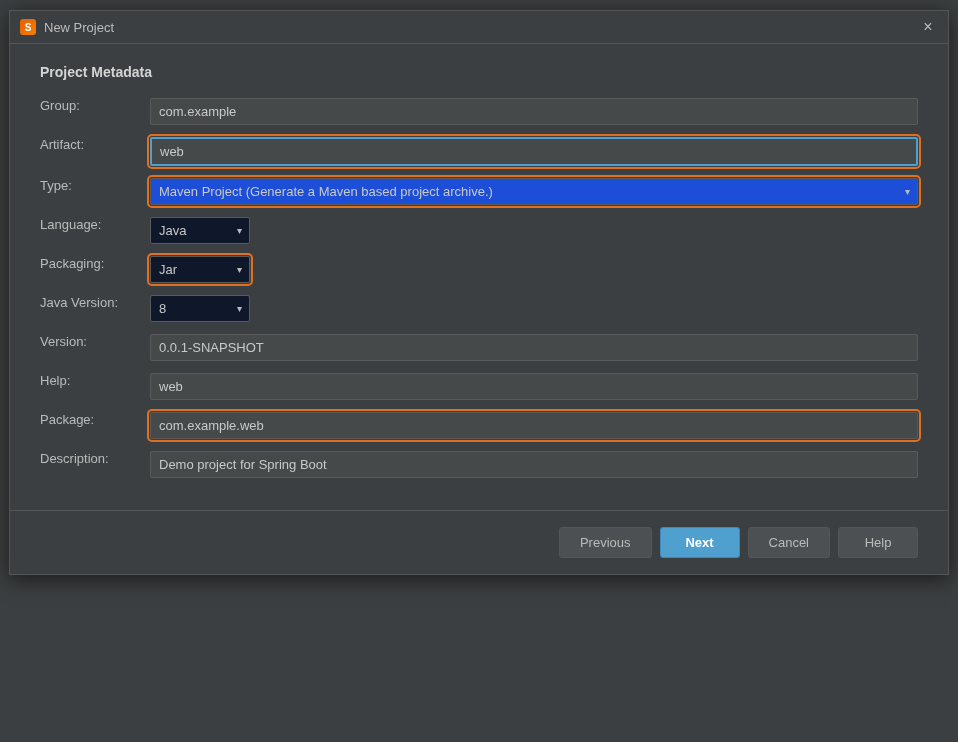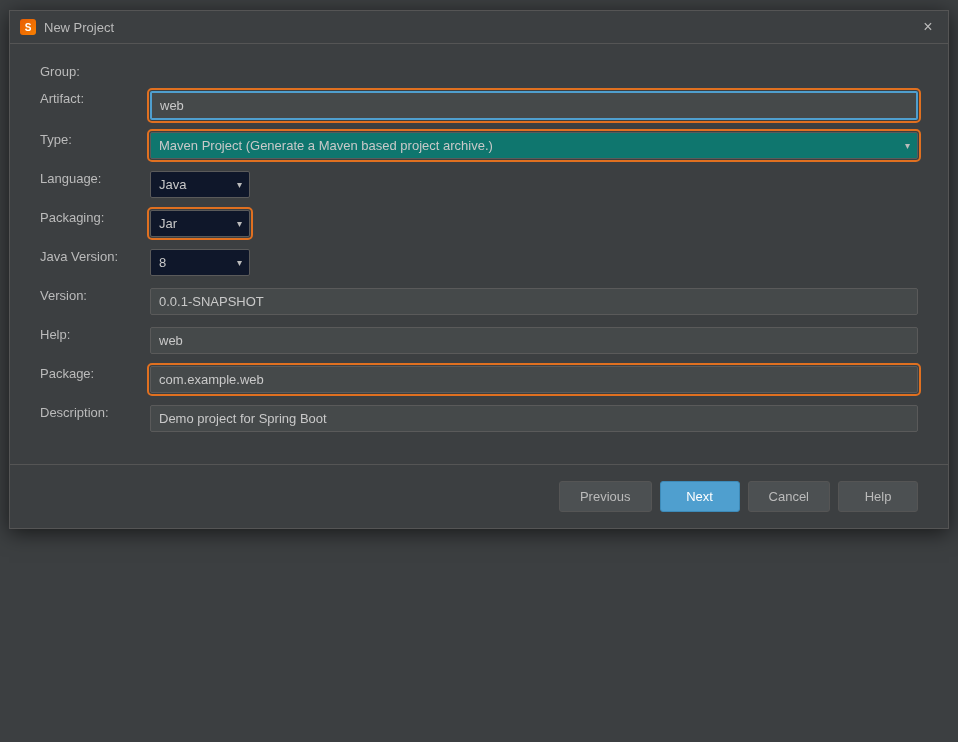--- a/index.html
+++ b/index.html
@@ -151,21 +151,21 @@
 
     .type-select-wrapper {
       position: relative;
       display: inline-flex;
       align-items: center;
       flex: 1;
     }
 
     .type-select-wrapper select {
       appearance: none;
-      background: #0f766e;
+      background: #1d4ed8;
       border: 1px solid #5a5a5a;
       color: #c9c9c9;
       padding: 5px 28px 5px 8px;
       font-size: 13px;
       border-radius: 2px;
       cursor: pointer;
       outline: none;
       width: 100%;
     }
 
@@ -203,41 +203,43 @@
 
     .btn-default {
       background: #4c5052;
       color: #bbb;
     }
 
     .btn-primary {
       background: #4f9fcf;
       color: #fff;
       border-color: #3d8ab8;
-      font-weight: normal;
+      font-weight: bold;
     }
   </style>
 </head>
 <body>
 
 <div class="dialog-wrapper">
 
   <div class="title-bar">
     <div class="title-bar-left">
       <div class="title-bar-icon">S</div>
       <span class="title-bar-text">New Project</span>
     </div>
     <div class="close-btn">×</div>
   </div>
 
   <div class="dialog-content">
 
+    <div class="section-title">Project Metadata</div>
 
     <div class="form-row">
       <label class="form-label">Group:</label>
+      <input class="form-control" type="text" value="com.example" style="">
     </div>
 
     <div class="form-row">
       <label class="form-label">Artifact:</label>
       <input class="form-control active-field highlighted" type="text" value="web" style="">
     </div>
 
     <div class="form-row">
       <label class="form-label">Type:</label>
       <div class="type-select-wrapper highlighted">

